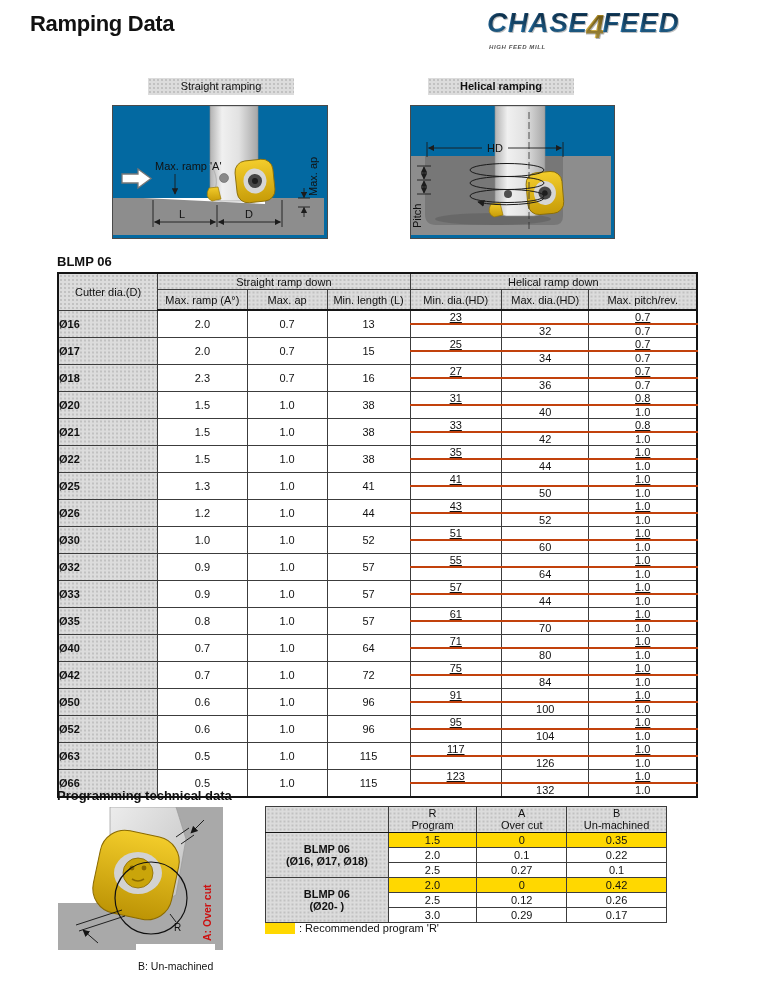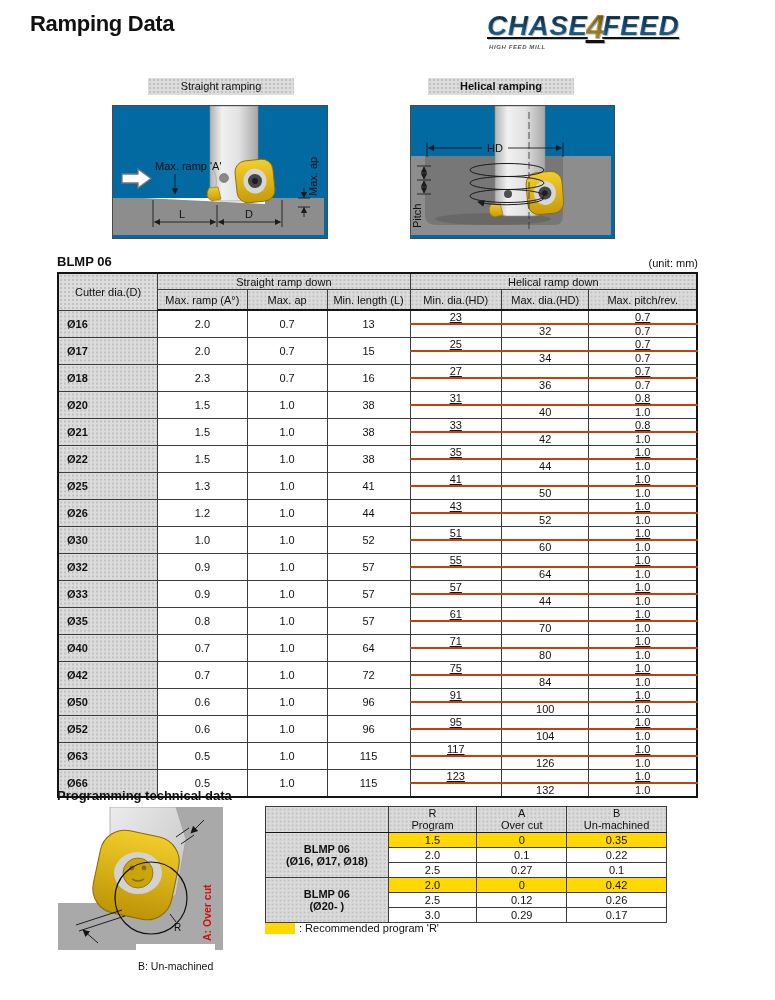--- a/index.html
+++ b/index.html
@@ -8,21 +8,21 @@
   .abs{position:absolute;}
 
   
   .tex{background-color:#dcdcdc;
        background-image:radial-gradient(#bfbfbf 0.7px, rgba(0,0,0,0) 0.8px);
        background-size:4px 4px;}
 
   
   #page-title{left:30px;top:11px;font-size:22px;font-weight:bold;letter-spacing:-0.3px;}
   #logo{left:487px;top:9px;width:210px;font-style:italic;font-weight:bold;line-height:1;}
-  #logo .lg-row{display:flex;align-items:center;text-decoration:underline;}
+  #logo .lg-row{display:flex;align-items:flex-start;}
   .lg-blue{font-size:28px;color:#15527e;background:linear-gradient(#0d2f4d,#2f86c0);
            -webkit-background-clip:text;background-clip:text;-webkit-text-fill-color:transparent;
            text-shadow:1px 1px 0 rgba(0,0,0,0.25);letter-spacing:0.5px;}
   .lg-gold{font-size:34px;color:#c9a227;background:linear-gradient(#8a6a10,#f0d060);
            -webkit-background-clip:text;background-clip:text;-webkit-text-fill-color:transparent;
            margin:0 -2px;text-shadow:1px 1px 0 rgba(0,0,0,0.3);}
   #logo-tagline{font-size:6px;color:#555;letter-spacing:0.6px;margin-top:1px;margin-left:2px;}
 
   
   .banner{height:17px;line-height:17px;text-align:center;font-size:11px;color:#111;}
@@ -36,21 +36,21 @@
   #blmp-title{left:57px;top:254px;font-size:13px;font-weight:bold;}
   #unit-note{left:57px;top:257px;width:641px;text-align:right;font-size:11px;}
   #main-table-wrap{left:57px;top:272px;width:641px;height:516px;}
   table{border-collapse:collapse;table-layout:fixed;width:100%;height:100%;}
   #main-table{border:2px solid #141414;}
   #main-table th,#main-table td{border:1px solid #3c3c3c;padding:0;font-size:11px;
       font-weight:normal;text-align:center;vertical-align:middle;overflow:hidden;white-space:nowrap;}
   #main-table tr.gh th{height:15px;}
   #main-table tr.ch th{height:19px;border-bottom:2px solid #141414;}
   #main-table td{height:12px;line-height:12px;}
-  #main-table td.dia{text-align:left;padding-left:8px;font-weight:bold;}
+  #main-table td.dia{text-align:left;font-weight:bold;}
   #main-table tr.r-top td{border-top:1.6px solid #141414;}
   #main-table tr.r-top td.sub{border-bottom:2px solid #c2410c;text-decoration:underline;}
 
   
   #prog-title{left:57px;top:788px;font-size:13px;font-weight:bold;}
   #prog-figure{left:58px;top:807px;width:165px;height:143px;}
   #b-unmachined{left:136px;top:944px;font-size:10.5px;background:#fff;padding:16px 2px;}
   #prog-table-wrap{left:265px;top:806px;width:402px;height:115px;}
   #prog-table{border:1.5px solid #141414;}
   #prog-table th,#prog-table td{border:1px solid #3c3c3c;padding:0;font-size:11px;
@@ -163,21 +163,20 @@
       <line x1="6" y1="60" x2="20" y2="60" stroke="#1c1c1c" stroke-width="0.9"></line>
       <line x1="6" y1="74" x2="20" y2="74" stroke="#1c1c1c" stroke-width="0.9"></line>
       <line x1="6" y1="88" x2="20" y2="88" stroke="#1c1c1c" stroke-width="0.9"></line>
       <line x1="13" y1="61" x2="13" y2="73" stroke="#1c1c1c" stroke-width="0.9" marker-start="url(#ar2)" marker-end="url(#ar2)"></line>
       <line x1="13" y1="75" x2="13" y2="87" stroke="#1c1c1c" stroke-width="0.9" marker-start="url(#ar2)" marker-end="url(#ar2)"></line>
       <text transform="translate(10,122) rotate(-90)" font-size="11" fill="#111">Pitch</text>
     </svg>
   </div>
 
   <div id="blmp-title" class="abs">BLMP 06</div>
-  <div id="unit-note" class="abs">(unit: mm)</div>
 
   <div id="main-table-wrap" class="abs">
     <table id="main-table">
       <colgroup>
         <col style="width:15.6%">
           <col style="width:14.0%">
           <col style="width:12.5%">
         <col style="width:13.0%">
           <col style="width:14.3%">
           <col style="width:13.7%">

